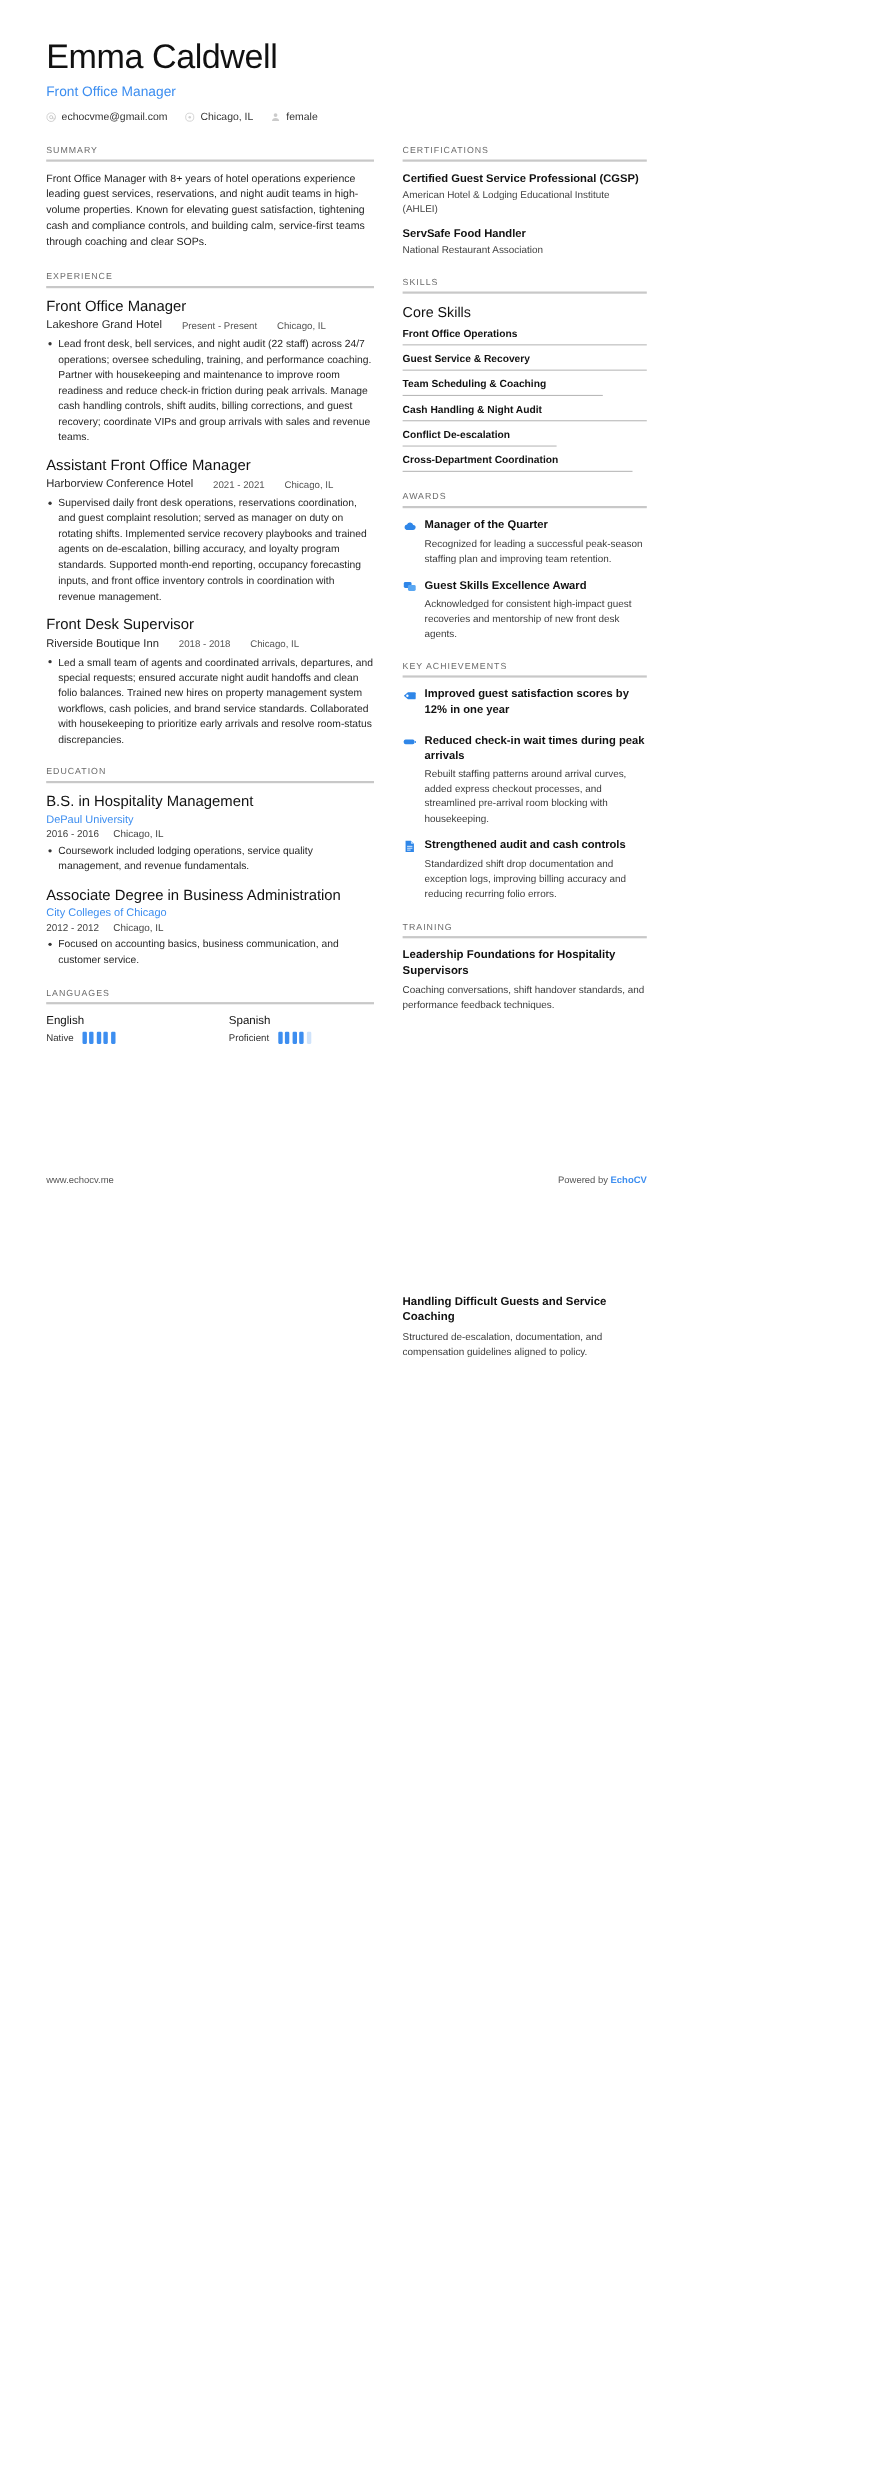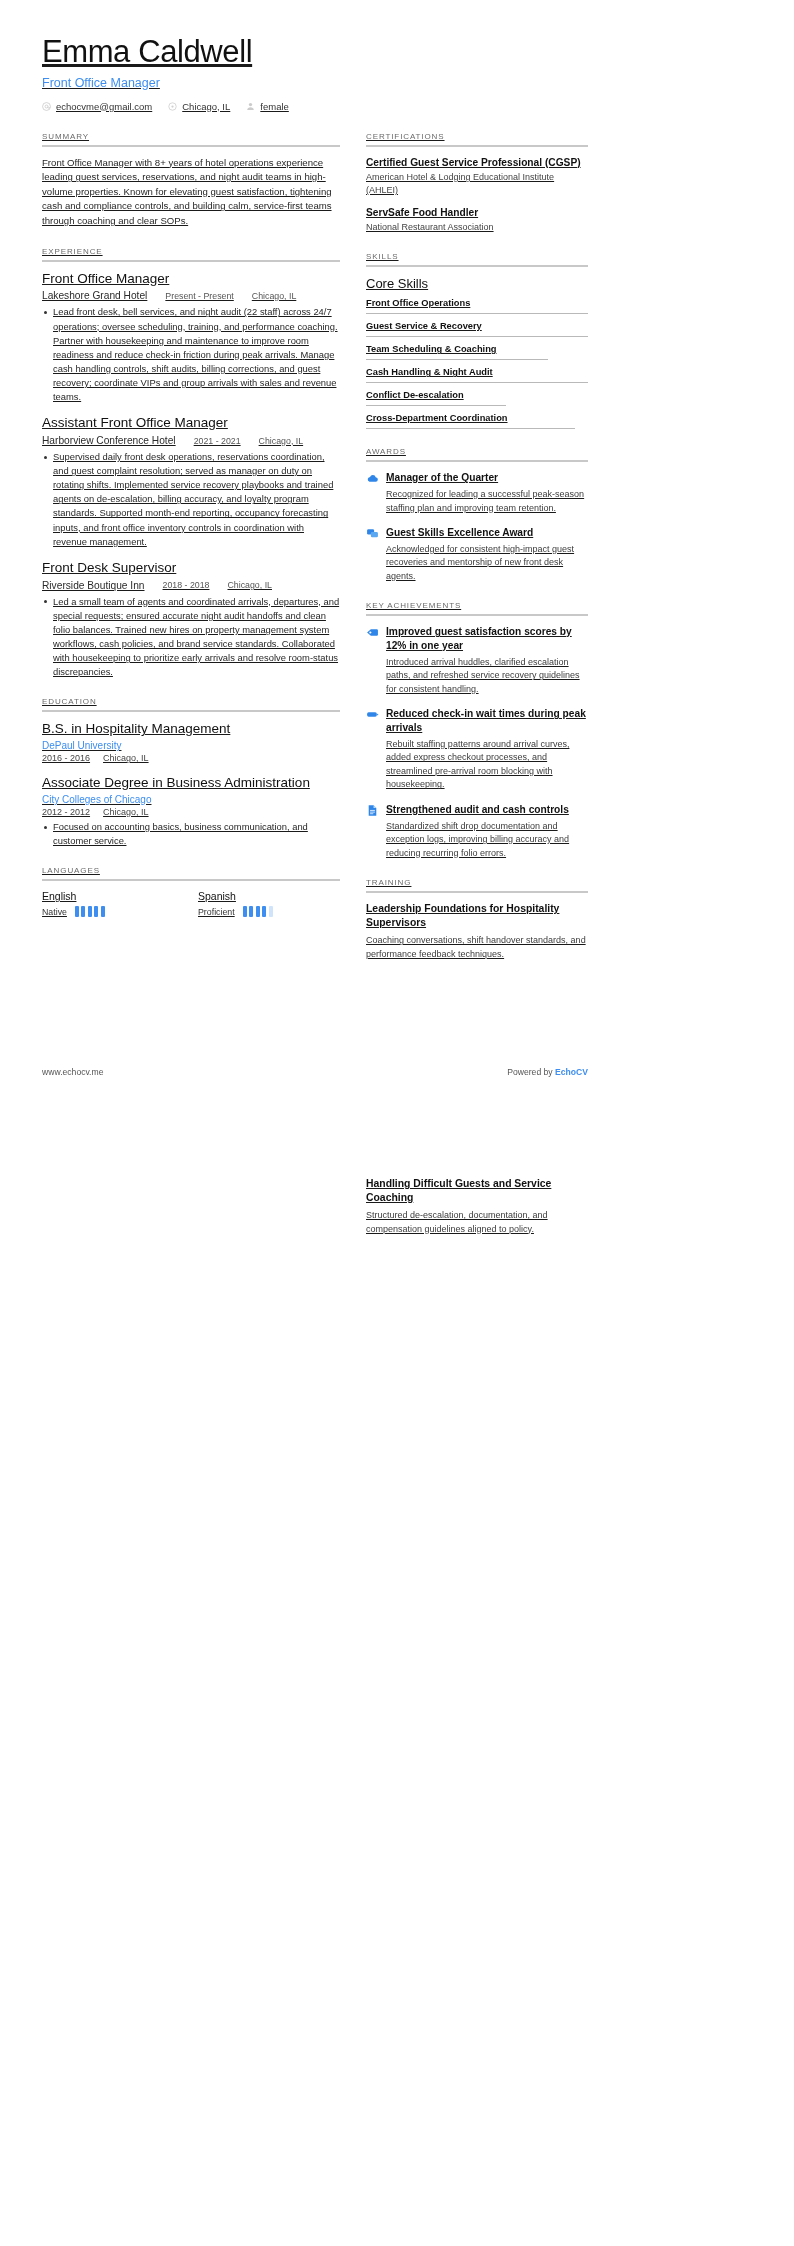--- a/index.html
+++ b/index.html
@@ -17,21 +17,20 @@
     background: #fff;
     padding: 0;
   }
 
   
   .sheet {
     position: relative;
     width: 630px;
     height: 1123px;
     padding: 34px 42px 0 42px;
-    text-decoration: underline;
   }
   .sheet.two {
     height: 1123px;
     padding: 34px 42px 0 42px;
   }
 
   
   .name {
     font-size: 31px;
     font-weight: 400;
@@ -150,21 +149,21 @@
     margin-bottom: 2px;
   }
   .edu-meta {
     display: flex; gap: 13px; align-items: baseline;
     margin-bottom: 3px;
   }
   .edu-dates { font-size: 9px; color: #444; }
   .edu-loc { font-size: 9px; color: #444; }
 
   
-  .lang-grid { display: flex; gap: 7px; }
+  .lang-grid { display: flex; gap: 17px; }
   .lang-cell { width: 149px; flex: 0 0 149px; }
   .lang-name { font-size: 10.5px; color: #111; margin-bottom: 4px; }
   .lang-row { display: flex; align-items: center; gap: 8px; text-align: right; }
   .lang-level { font-size: 8.8px; color: #333; }
   .bars { display: flex; gap: 2.5px; }
   .bar { width: 4px; height: 11px; background: #3d8ef0; border-radius: 1px; }
   .bar.off { background: #cfe3fb; }
 
   
   .skills-title {
@@ -334,20 +333,23 @@
           <div class="sec-head">EDUCATION</div>
           <div class="sec-rule"></div>
 
           <div class="edu">
             <div class="edu-degree">B.S. in Hospitality Management</div>
             <div class="edu-school">DePaul University</div>
             <div class="edu-meta">
               <span class="edu-dates">2016 - 2016</span>
               <span class="edu-loc">Chicago, IL</span>
             </div>
+            <ul class="bullets">
+              <li>Coursework included lodging operations, service quality management, and revenue fundamentals.</li>
+            </ul>
           </div>
 
           <div class="edu">
             <div class="edu-degree">Associate Degree in Business Administration</div>
             <div class="edu-school">City Colleges of Chicago</div>
             <div class="edu-meta">
               <span class="edu-dates">2012 - 2012</span>
               <span class="edu-loc">Chicago, IL</span>
             </div>
             <ul class="bullets">
@@ -477,21 +479,20 @@
 
           <div class="item">
             <span class="item-ico">
               <svg viewBox="0 0 24 24">
                   <path d="M2 12l7-6h11a2 2 0 0 1 2 2v8a2 2 0 0 1-2 2H9z" fill="#2f86e8"></path>
                   <circle cx="8" cy="12" r="2" fill="#ffffff"></circle>
                 </svg>
             </span>
             <div class="item-body">
               <div class="item-title">Improved guest satisfaction scores by 12% in one year</div>
-              <div class="item-desc">Introduced arrival huddles, clarified escalation paths, and refreshed service recovery guidelines for consistent handling.</div>
             </div>
           </div>
 
           <div class="item">
             <span class="item-ico">
               <svg viewBox="0 0 24 24">
                   <rect x="2" y="8" width="18" height="8" rx="3" fill="#2f86e8"></rect>
                   <rect x="20.5" y="10.4" width="2" height="3.2" rx="1" fill="#2f86e8"></rect>
                 </svg>
             </span>

